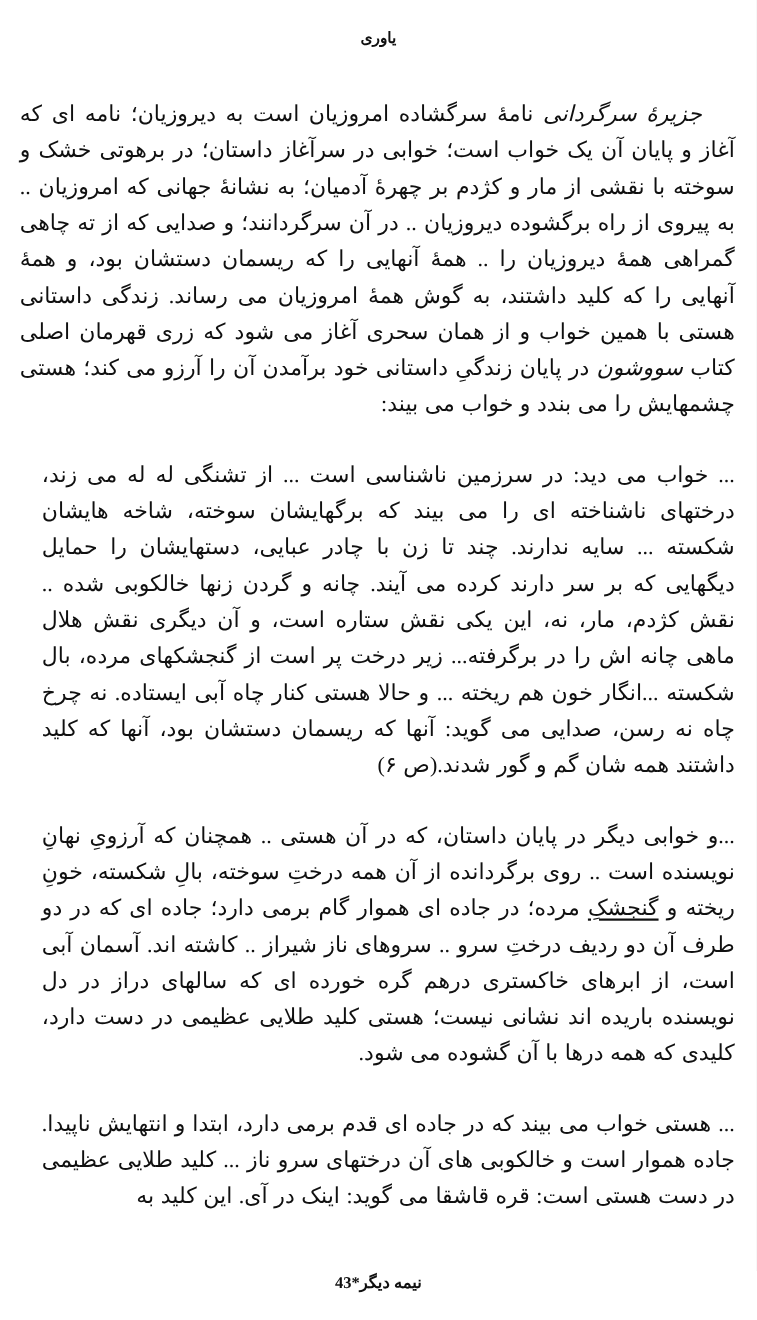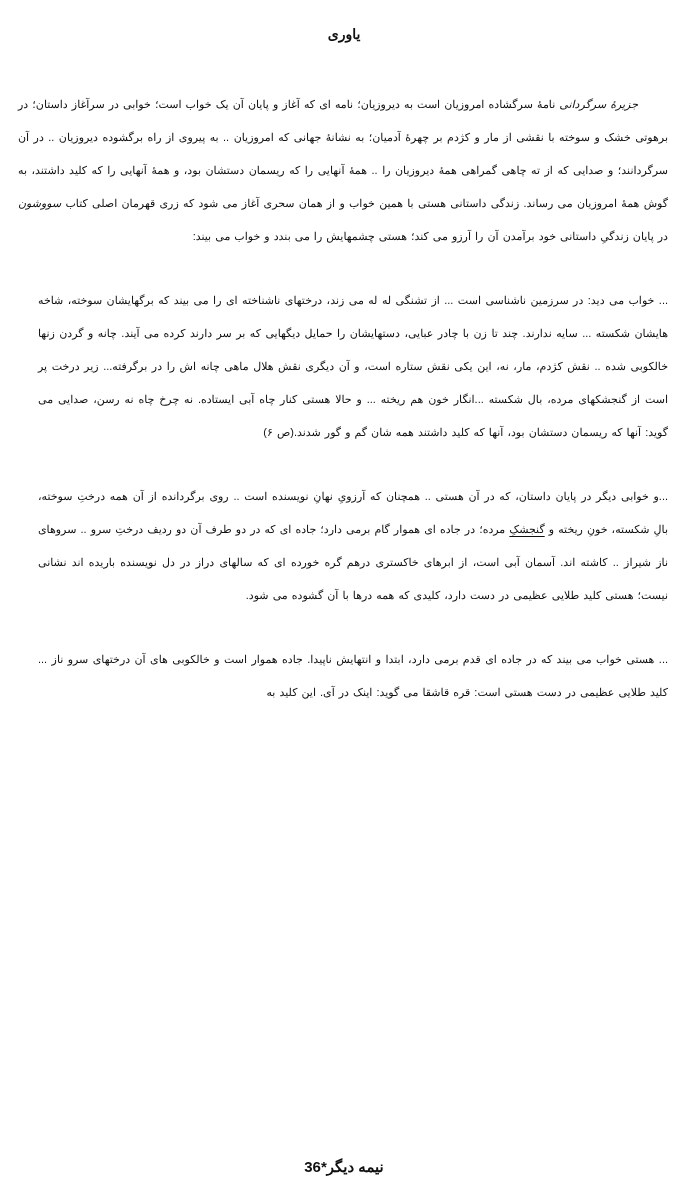--- a/index.html
+++ b/index.html
@@ -7,21 +7,21 @@
     padding: 0;
     background: #e8e8e8;
   }
   .page {
     position: relative;
     width: 688px;
     height: 1200px;
     margin: 0 auto;
     background: #ffffff;
     color: #101010;
-    font-family: Liberation Sans, sans-serif;
+    font-family: Liberation Serif, serif;
     direction: rtl;
     overflow: hidden;
     box-sizing: border-box;
   }
   .running-head {
     position: absolute;
     top: 26px;
     left: 0;
     right: 0;
     text-align: center;
@@ -29,21 +29,21 @@
     font-weight: bold;
     letter-spacing: 0.5px;
   }
   .body-text {
     position: absolute;
     top: 88px;
     right: 20px;
     left: 18px;
   }
   .para {
-    font-size: 11px;
+    font-size: 20px;
     line-height: 33px;
     text-align: justify;
     margin: 0;
     word-spacing: 1px;
   }
   .para + .para {
     margin-top: 31px;
     margin-left: 20px;
   }
   .para.indent-first {
@@ -78,15 +78,15 @@
     <p class="para indent-first"><span class="book-title">جزیرهٔ سرگردانی</span><span> نامهٔ سرگشاده امروزیان است به دیروزیان؛ نامه ای که آغاز و پایان آن یک خواب است؛ خوابی در سرآغاز داستان؛ در برهوتی خشک و سوخته با نقشی از مار و کژدم بر چهرهٔ آدمیان؛ به نشانهٔ جهانی که امروزیان .. به پیروی از راه برگشوده دیروزیان .. در آن سرگردانند؛ و صدایی که از ته چاهی گمراهی همهٔ دیروزیان را .. همهٔ آنهایی را که ریسمان دستشان بود، و همهٔ آنهایی را که کلید داشتند، به گوش همهٔ امروزیان می رساند. زندگی داستانی هستی با همین خواب و از همان سحری آغاز می شود که زری قهرمان اصلی کتاب </span><span class="book-title">سووشون</span><span> در پایان زندگیِ داستانی خود برآمدن آن را آرزو می کند؛ هستی چشمهایش را می بندد و خواب می بیند:</span></p>
 
     <p class="para">... خواب می دید: در سرزمین ناشناسی است ... از تشنگی له له می زند، درختهای ناشناخته ای را می بیند که برگهایشان سوخته، شاخه هایشان شکسته ... سایه ندارند. چند تا زن با چادر عبایی، دستهایشان را حمایل دیگهایی که بر سر دارند کرده می آیند. چانه و گردن زنها خالکوبی شده .. نقش کژدم، مار، نه، این یکی نقش ستاره است، و آن دیگری نقش هلال ماهی چانه اش را در برگرفته... زیر درخت پر است از گنجشکهای مرده، بال شکسته ...انگار خون هم ریخته ... و حالا هستی کنار چاه آبی ایستاده. نه چرخ چاه نه رسن، صدایی می گوید: آنها که ریسمان دستشان بود، آنها که کلید داشتند همه شان گم و گور شدند.(ص ۶)</p>
 
     <p class="para"><span>...و خوابی دیگر در پایان داستان، که در آن هستی .. همچنان که آرزویِ نهانِ نویسنده است .. روی برگردانده از آن همه درختِ سوخته، بالِ شکسته، خونِ ریخته و </span><span class="underlined">گنجشکِ</span><span> مرده؛ در جاده ای هموار گام برمی دارد؛ جاده ای که در دو طرف آن دو ردیف درختِ سرو .. سروهای ناز شیراز .. کاشته اند. آسمان آبی است، از ابرهای خاکستری درهم گره خورده ای که سالهای دراز در دل نویسنده باریده اند نشانی نیست؛ هستی کلید طلایی عظیمی در دست دارد، کلیدی که همه درها با آن گشوده می شود.</span></p>
 
     <p class="para">... هستی خواب می بیند که در جاده ای قدم برمی دارد، ابتدا و انتهایش ناپیدا. جاده هموار است و خالکوبی های آن درختهای سرو ناز ... کلید طلایی عظیمی در دست هستی است: قره قاشقا می گوید: اینک در آی. این کلید به</p>
 
   </div>
 
-  <div class="page-footer">نیمه دیگر*36</div>
+  <div class="page-footer">نیمه دیگر*43</div>
 
 </div>
 
 </body></html>

